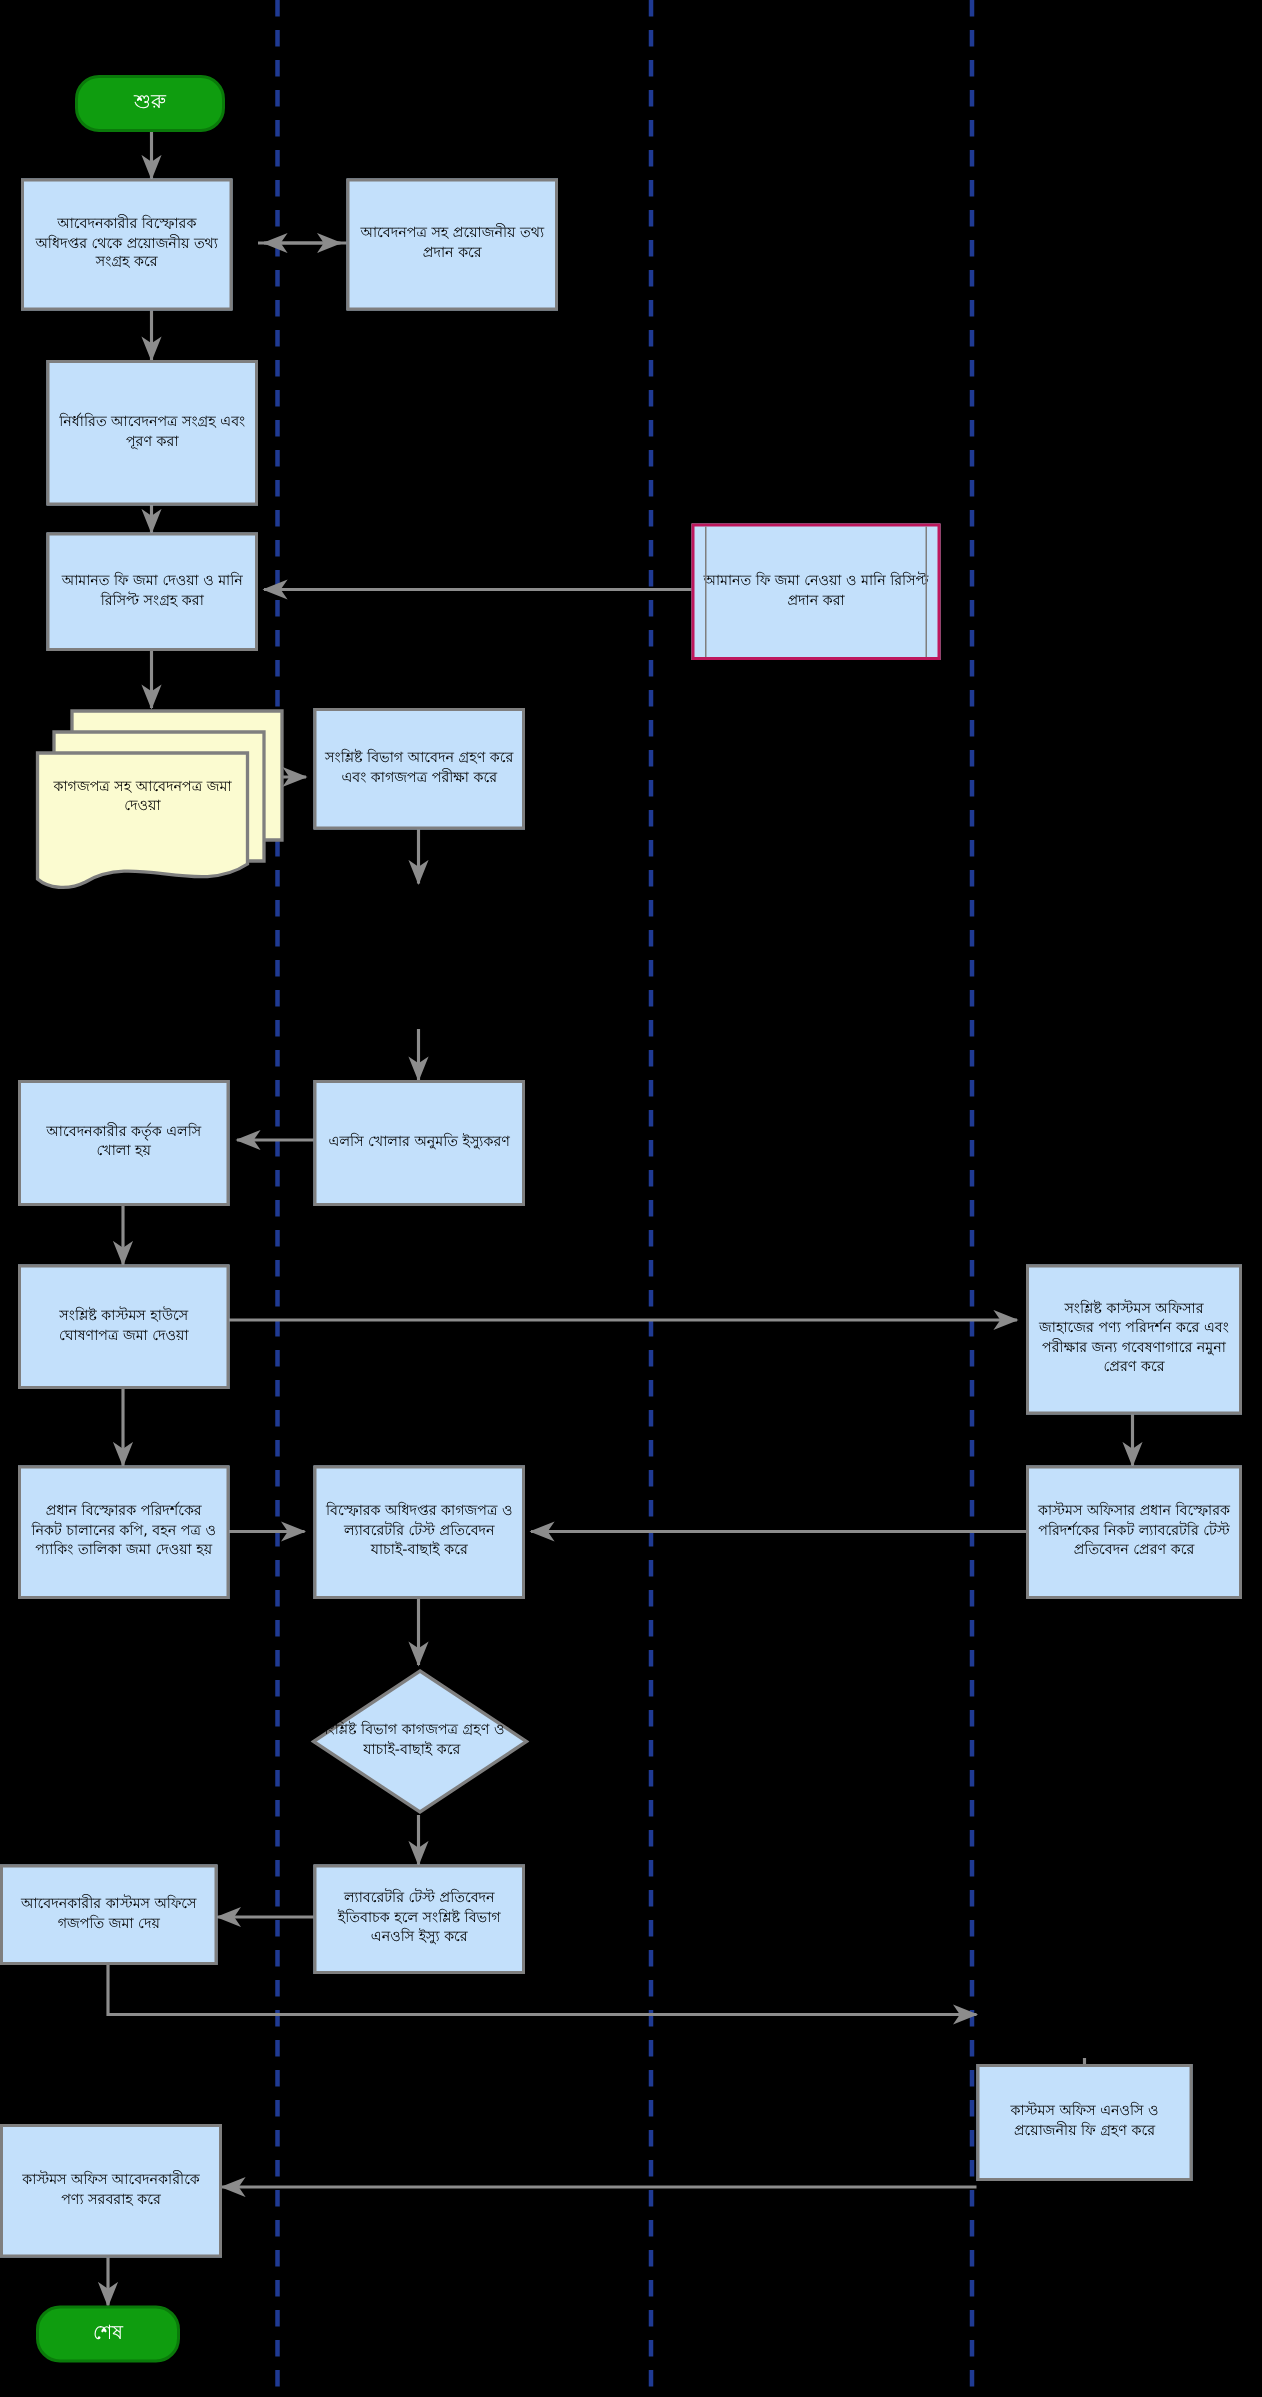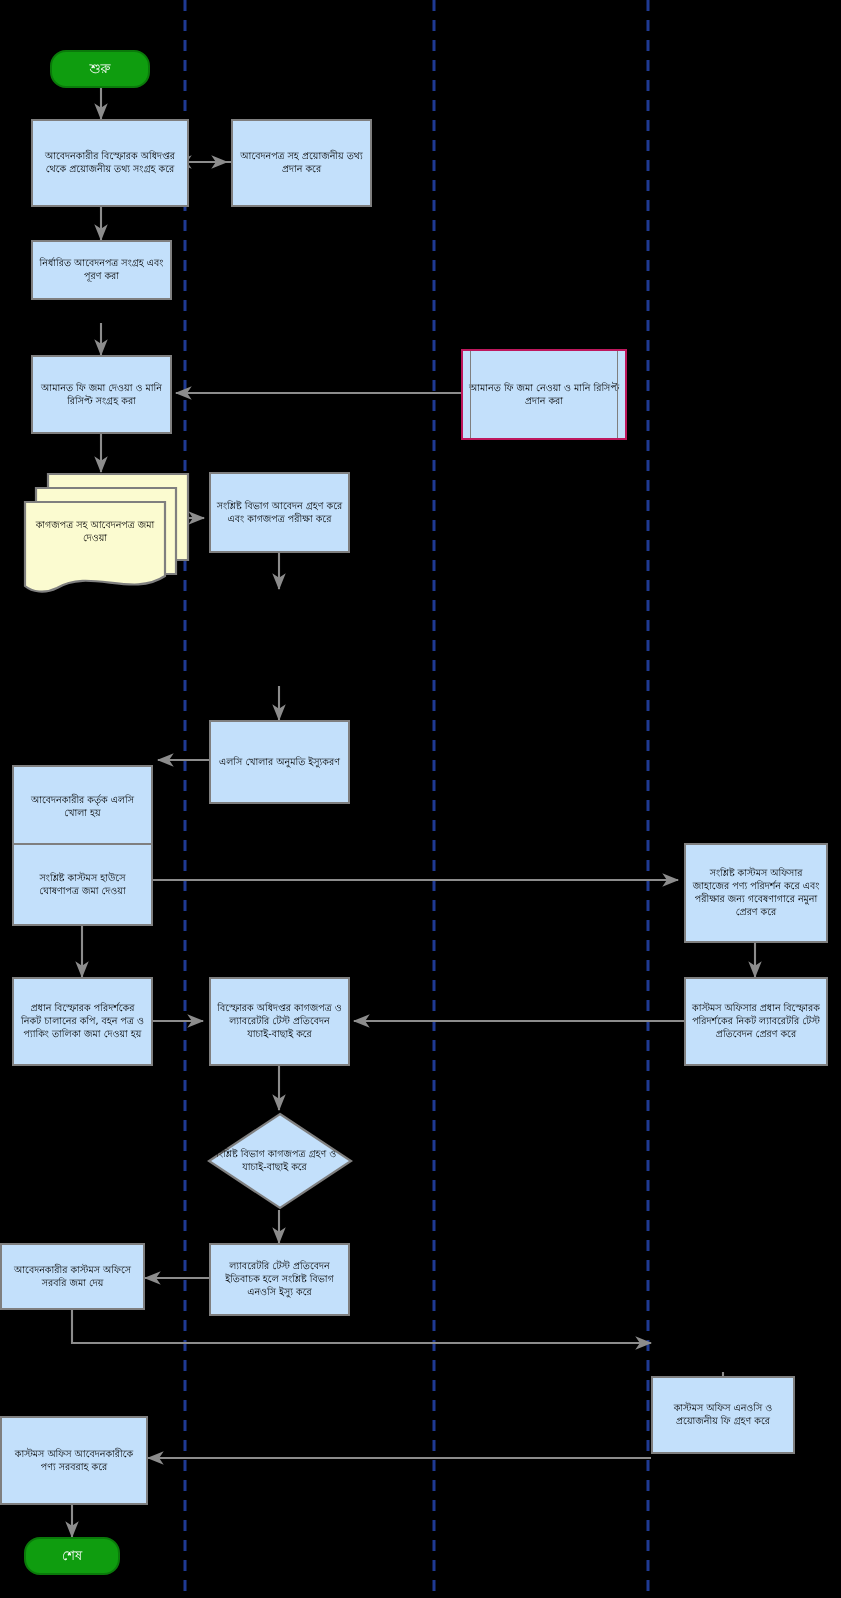--- a/index.html
+++ b/index.html
@@ -84,29 +84,29 @@
       <path d="M651,1458 L148,1458"></path>
 
       <path d="M72,1505 L72,1537"></path>
     </g>
   </svg>
 
   <div class="node term" style="left:50px;top:50px;width:100px;height:38px;">
     <span class="nodetext">শুরু</span>
   </div>
 
-  <div class="node proc" style="left:31px;top:119px;width:158px;height:88px;">
+  <div class="node proc" style="left:14px;top:119px;width:141px;height:88px;">
     <span class="nodetext">আবেদনকারীর বিস্ফোরক অধিদপ্তর থেকে প্রয়োজনীয় তথ্য সংগ্রহ করে</span>
   </div>
 
   <div class="node proc" style="left:231px;top:119px;width:141px;height:88px;">
     <span class="nodetext">আবেদনপত্র সহ প্রয়োজনীয় তথ্য প্রদান করে</span>
   </div>
 
-  <div class="node proc" style="left:31px;top:240px;width:141px;height:60px;text-align:center;">
+  <div class="node proc" style="left:31px;top:240px;width:141px;height:97px;text-align:center;">
     <span class="nodetext">নির্ধারিত আবেদনপত্র সংগ্রহ এবং পূরণ করা</span>
   </div>
 
   <div class="node proc" style="left:31px;top:355px;width:141px;height:79px;">
     <span class="nodetext">আমানত ফি জমা দেওয়া ও মানি রিসিপ্ট সংগ্রহ করা</span>
   </div>
 
   <div class="node predef" style="left:461px;top:349px;width:166px;height:91px;position:absolute;">
     <span class="bar bl"></span>
     <span class="bar br"></span>
@@ -122,21 +122,21 @@
     <div class="node" style="left:0;top:34px;width:150px;height:60px;background:transparent;border:0;">
       <span class="nodetext">কাগজপত্র সহ আবেদনপত্র জমা দেওয়া</span>
     </div>
   </div>
 
   <div class="node proc" style="left:209px;top:472px;width:141px;height:81px;">
     <span class="nodetext">সংশ্লিষ্ট বিভাগ আবেদন গ্রহণ করে এবং কাগজপত্র পরীক্ষা করে</span>
   </div>
 
 
-  <div class="node proc" style="left:12px;top:720px;width:141px;height:84px;margin-top:45px;">
+  <div class="node proc" style="left:12px;top:720px;width:141px;height:84px;">
     <span class="nodetext">আবেদনকারীর কর্তৃক এলসি খোলা হয়</span>
   </div>
 
   <div class="node proc" style="left:209px;top:720px;width:141px;height:84px;">
     <span class="nodetext">এলসি খোলার অনুমতি ইস্যুকরণ</span>
   </div>
 
   <div class="node proc" style="left:12px;top:843px;width:141px;height:83px;">
     <span class="nodetext">সংশ্লিষ্ট কাস্টমস হাউসে ঘোষণাপত্র জমা দেওয়া</span>
   </div>
@@ -158,21 +158,21 @@
   </div>
 
   <div class="node diamond" style="left:207px;top:1112px;width:146px;height:98px;">
     <svg style="position:absolute;left:0;top:0" width="146" height="98" viewBox="0 0 146 98">
       <path d="M73,2 L144,49 L73,96 L2,49 Z" fill="#c3e0fb" stroke="#7f7f7f" stroke-width="2.2"></path>
     </svg>
     <span class="dtxt nodetext" style="width:168px;margin-left:-11px;">সংশ্লিষ্ট বিভাগ কাগজপত্র গ্রহণ ও যাচাই-বাছাই করে</span>
   </div>
 
   <div class="node proc" style="left:0px;top:1243px;width:145px;height:67px;">
-    <span class="nodetext">আবেদনকারীর কাস্টমস অফিসে সরবরি জমা দেয়</span>
+    <span class="nodetext">আবেদনকারীর কাস্টমস অফিসে গজপতি জমা দেয়</span>
   </div>
 
   <div class="node proc" style="left:209px;top:1243px;width:141px;height:73px;">
     <span class="nodetext">ল্যাবরেটরি টেস্ট প্রতিবেদন ইতিবাচক হলে সংশ্লিষ্ট বিভাগ  এনওসি ইস্যু করে</span>
   </div>
 
   <div class="node proc" style="left:651px;top:1376px;width:144px;height:78px;">
     <span class="nodetext">কাস্টমস অফিস এনওসি ও প্রয়োজনীয় ফি গ্রহণ করে</span>
   </div>
 

